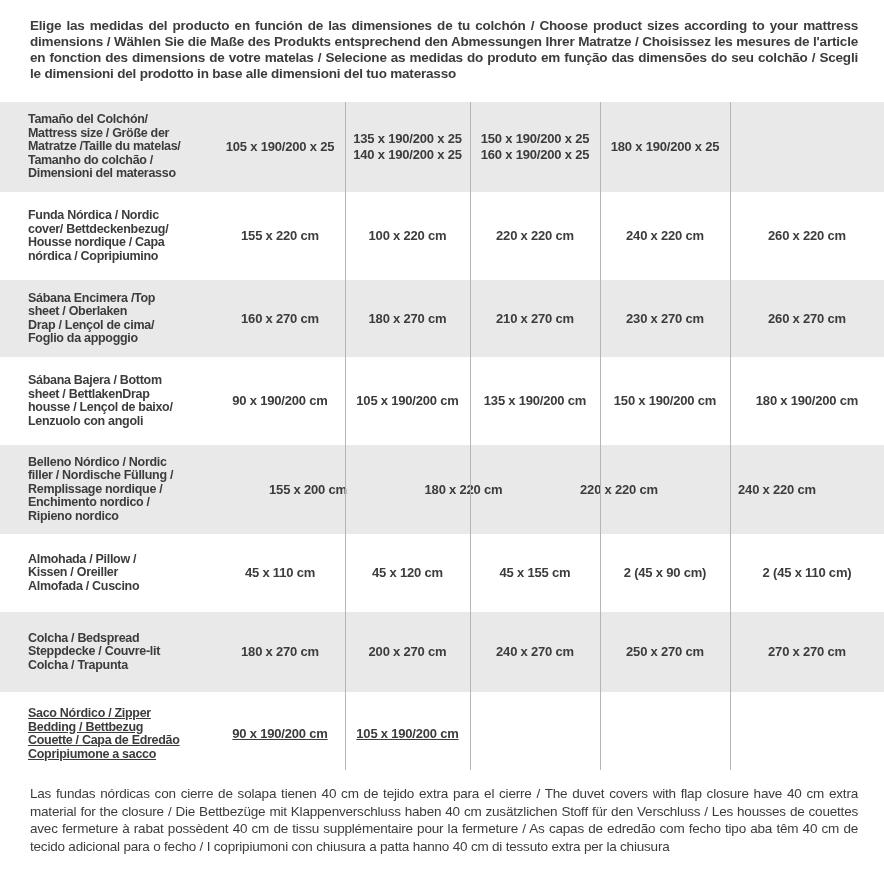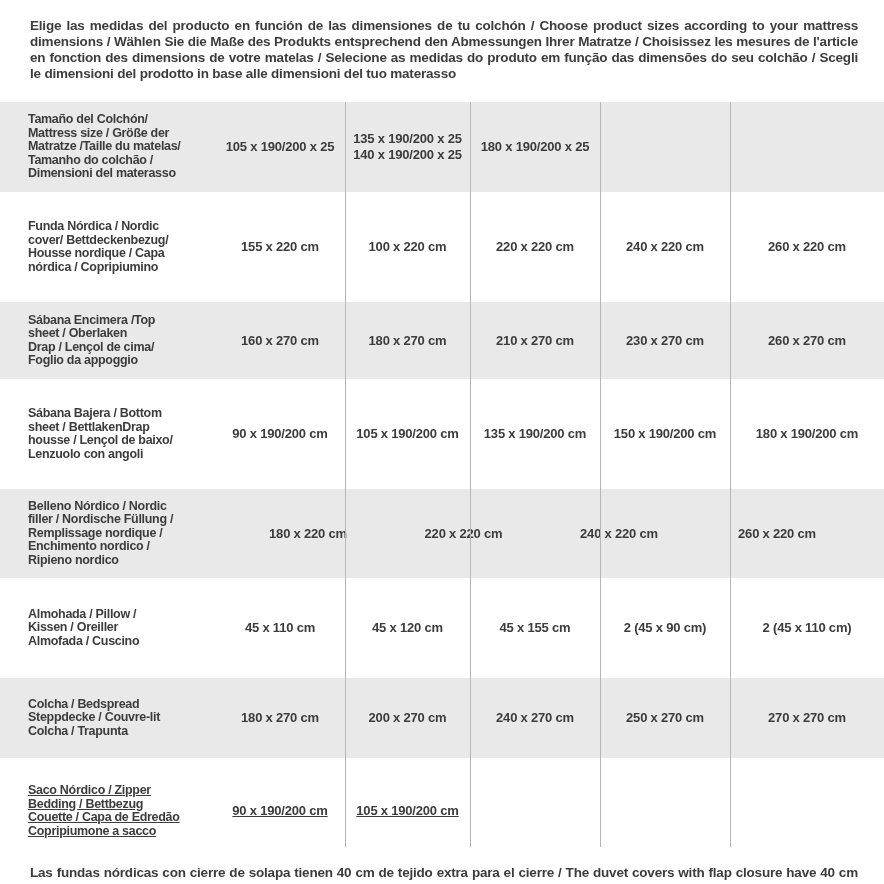--- a/index.html
+++ b/index.html
@@ -17,41 +17,41 @@
     letter-spacing:-0.2px;text-align:justify;
   }
 
   .size-table{position:relative;margin-top:20px;width:884px;}
   .vline{position:absolute;top:0;bottom:3px;width:1px;background:var(--divider);z-index:2;}
   .vline.v1{left:345px;} .vline.v2{left:470px;} .vline.v3{left:600px;} .vline.v4{left:730px;}
 
   .row{
     display:grid;
     grid-template-columns:215px 130px 125px 130px 130px 154px;
-    margin-bottom:14px;align-items:stretch;
+    margin-bottom:3px;align-items:stretch;
   }
   .row.gray{background:var(--row-gray);}
   .row.r1{min-height:90px;} .row.r2{min-height:82px;} .row.r3{min-height:77px;}
   .row.r4{min-height:82px;} .row.r5{min-height:89px;gap:28px;} .row.r6{min-height:72px;}
   .row.r7{min-height:80px;} .row.r8{min-height:78px;text-decoration:underline;}
 
   .cell{
     display:flex;align-items:center;justify-content:center;
     font-size:13px;font-weight:bold;letter-spacing:-0.2px;
     white-space:pre-line;text-align:center;line-height:16px;
   }
   .cell.label{
     justify-content:flex-start;text-align:left;
     padding:6px 6px 6px 28px;
     font-size:12.5px;line-height:13.5px;letter-spacing:-0.3px;
   }
 
   .note{
     margin:12px 26px 0 30px;
-    font-size:13.5px;font-weight:bold;line-height:17.5px;
+    font-size:13.5px;font-weight:normal;line-height:17.5px;
     letter-spacing:-0.2px;text-align:justify;
   }
 </style>
 </head>
 <body>
 
 <div class="page">
 
   <p class="intro">Elige las medidas del producto en función de las dimensiones de tu colchón / Choose product sizes according to your mattress dimensions / Wählen Sie die Maße des Produkts entsprechend den Abmessungen Ihrer Matratze / Choisissez les mesures de l'article en fonction des dimensions de votre matelas / Selecione as medidas do produto em função das dimensões do seu colchão / Scegli le dimensioni del prodotto in base alle dimensioni del tuo materasso</p>
 
@@ -63,20 +63,22 @@
 
     <div class="row gray r1">
       <div class="cell label">Tamaño del Colchón/
 Mattress size / Größe der
 Matratze /Taille du matelas/
 Tamanho do colchão /
 Dimensioni del materasso</div>
       <div class="cell">105 x 190/200 x 25</div>
       <div class="cell">135 x 190/200 x 25
 140 x 190/200 x 25</div>
+      <div class="cell">150 x 190/200 x 25
+160 x 190/200 x 25</div>
       <div class="cell">180 x 190/200 x 25</div>
     </div>
 
     <div class="row r2">
       <div class="cell label">Funda Nórdica /  Nordic
 cover/ Bettdeckenbezug/
 Housse nordique  / Capa
 nórdica / Copripiumino</div>
       <div class="cell">155 x 220 cm</div>
       <div class="cell">100 x 220 cm</div>
@@ -108,20 +110,21 @@
       <div class="cell">150 x 190/200 cm</div>
       <div class="cell">180 x 190/200 cm</div>
     </div>
 
     <div class="row gray r5">
       <div class="cell label">Belleno Nórdico / Nordic
 filler / Nordische Füllung /
 Remplissage nordique /
 Enchimento nordico /
 Ripieno nordico</div>
+      <div class="cell">155 x 200 cm</div>
       <div class="cell">180 x 220 cm</div>
       <div class="cell">220 x 220 cm</div>
       <div class="cell">240 x 220 cm</div>
       <div class="cell">260 x 220 cm</div>
     </div>
 
     <div class="row r6">
       <div class="cell label">Almohada  / Pillow /
 Kissen / Oreiller
 Almofada / Cuscino</div>

